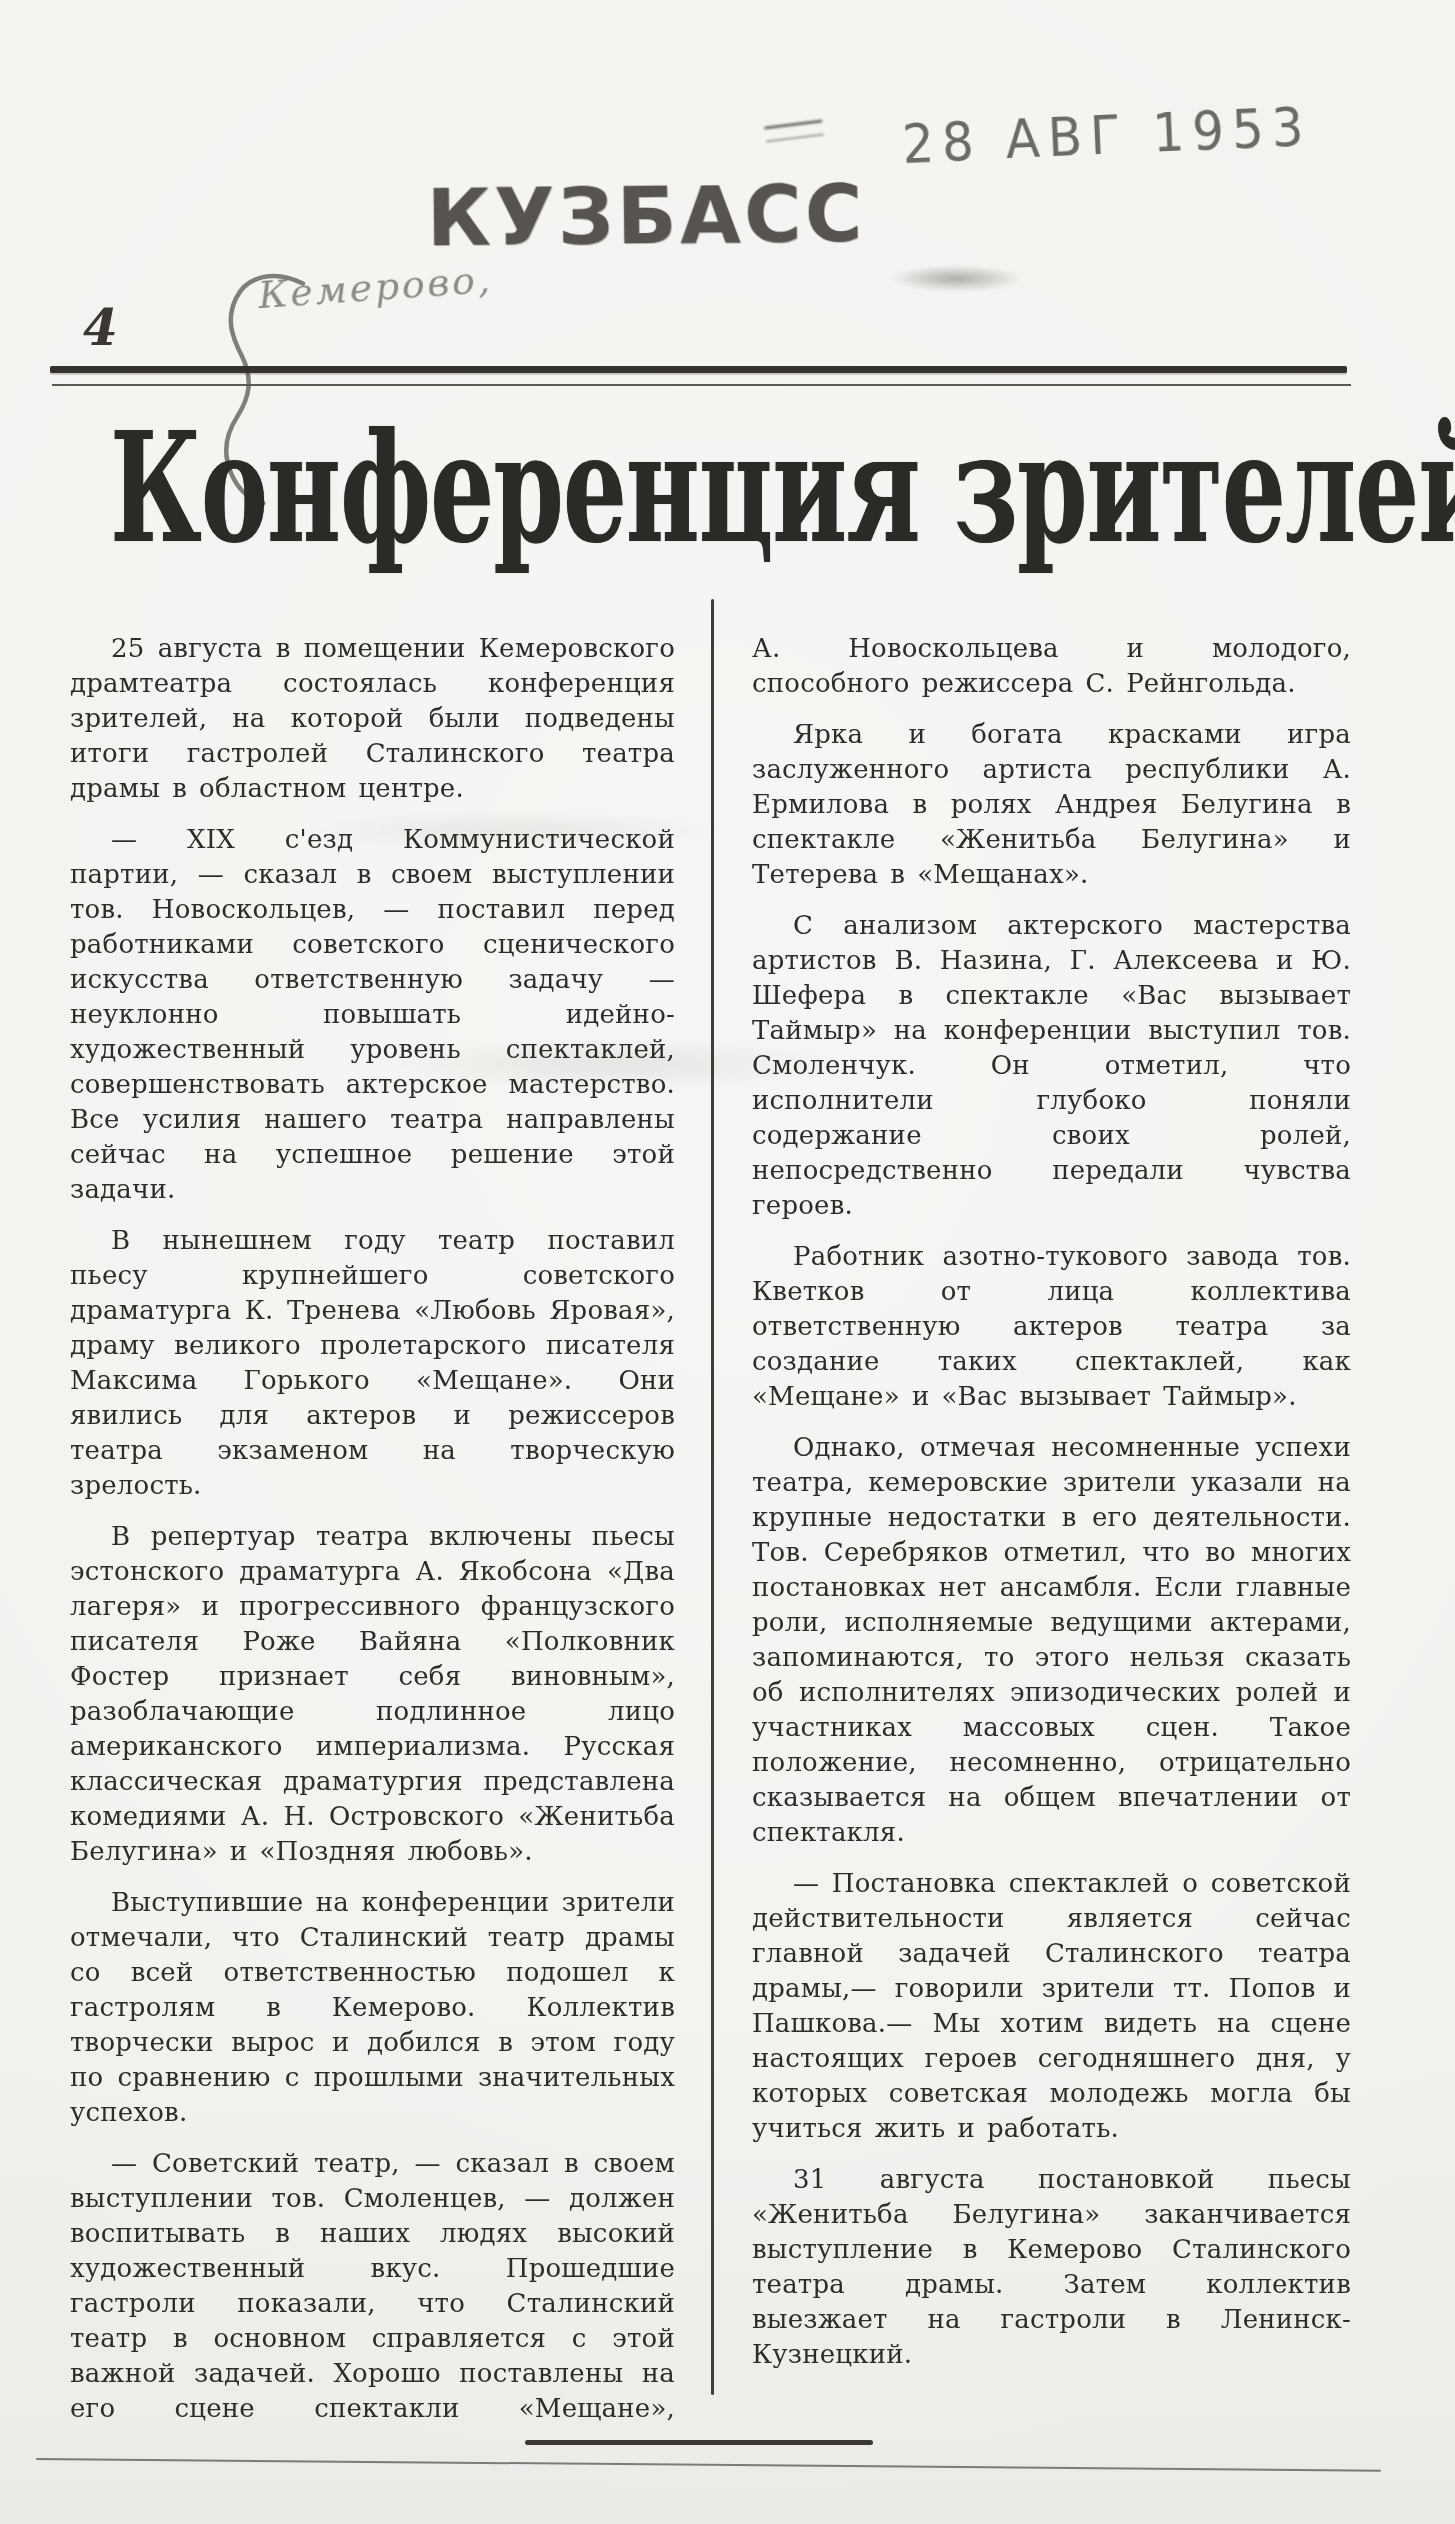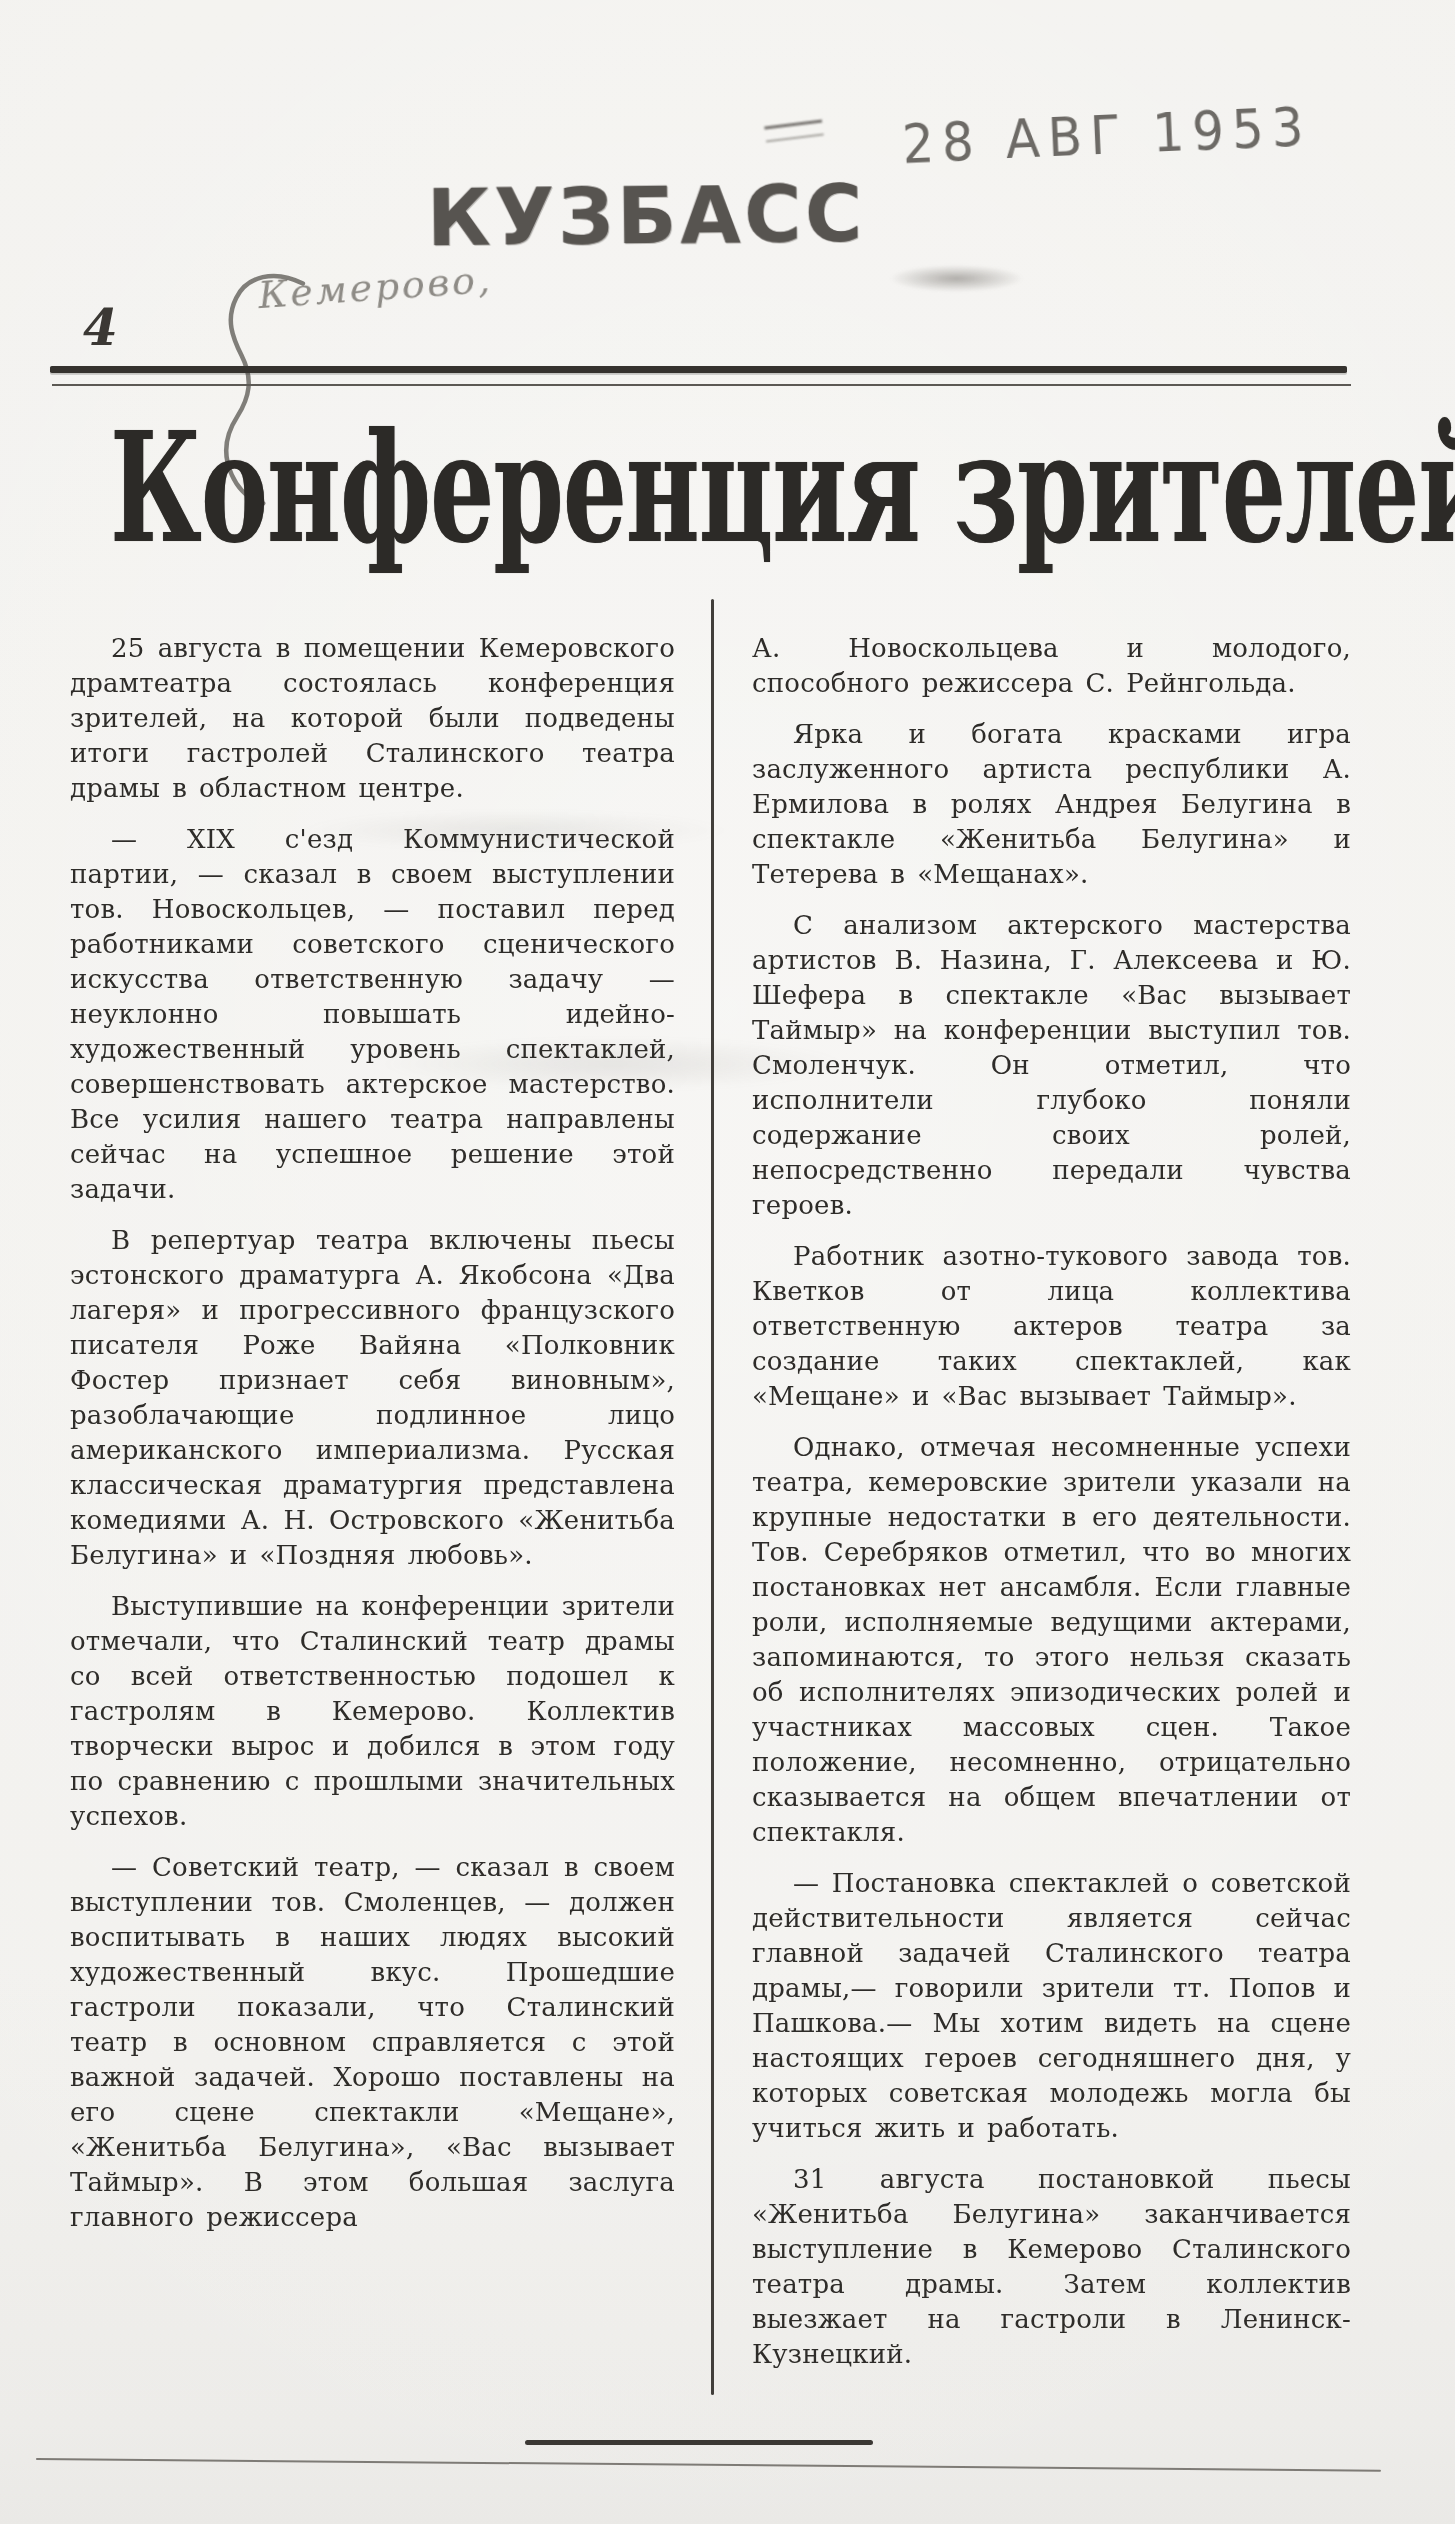--- a/index.html
+++ b/index.html
@@ -141,20 +141,21 @@
   <div class="smudge smudge-blob3"></div>
 
   <div class="rule-thick"></div>
   <div class="rule-thin"></div>
 
   <h1 class="headline">Конференция зрителей</h1>
 
   <div class="col col-left">
     <p>25 августа в помещении Кемеровского драмтеатра состоялась конференция зрителей, на которой были подведены итоги гастролей Сталинского театра драмы в областном центре.</p>
     <p>— XIX с'езд Коммунистической партии, — сказал в своем выступлении тов. Новоскольцев, — поставил перед работниками советского сценического искусства ответственную задачу — неуклонно повышать идейно-художественный уровень спектаклей, совершенствовать актерское мастерство. Все усилия нашего театра направлены сейчас на успешное решение этой задачи.</p>
+    <p>В нынешнем году театр поставил пьесу крупнейшего советского драматурга К. Тренева «Любовь Яровая», драму великого пролетарского писателя Максима Горького «Мещане». Они явились для актеров и режиссеров театра экзаменом на творческую зрелость.</p>
     <p>В репертуар театра включены пьесы эстонского драматурга А. Якобсона «Два лагеря» и прогрессивного французского писателя Роже Вайяна «Полковник Фостер признает себя виновным», разоблачающие подлинное лицо американского империализма. Русская классическая драматургия представлена комедиями А. Н. Островского «Женитьба Белугина» и «Поздняя любовь».</p>
     <p>Выступившие на конференции зрители отмечали, что Сталинский театр драмы со всей ответственностью подошел к гастролям в Кемерово. Коллектив творчески вырос и добился в этом году по сравнению с прошлыми значительных успехов.</p>
     <p>— Советский театр, — сказал в своем выступлении тов. Смоленцев, — должен воспитывать в наших людях высокий художественный вкус. Прошедшие гастроли показали, что Сталинский театр в основном справляется с этой важной задачей. Хорошо поставлены на его сцене спектакли «Мещане», «Женитьба Белугина», «Вас вызывает Таймыр». В этом большая заслуга главного режиссера</p>
   </div>
 
   <div class="col-divider"></div>
 
   <div class="col col-right">
     <p class="noindent">А. Новоскольцева и молодого, способного режиссера С. Рейнгольда.</p>
     <p>Ярка и богата красками игра заслуженного артиста республики А. Ермилова в ролях Андрея Белугина в спектакле «Женитьба Белугина» и Тетерева в «Мещанах».</p>

